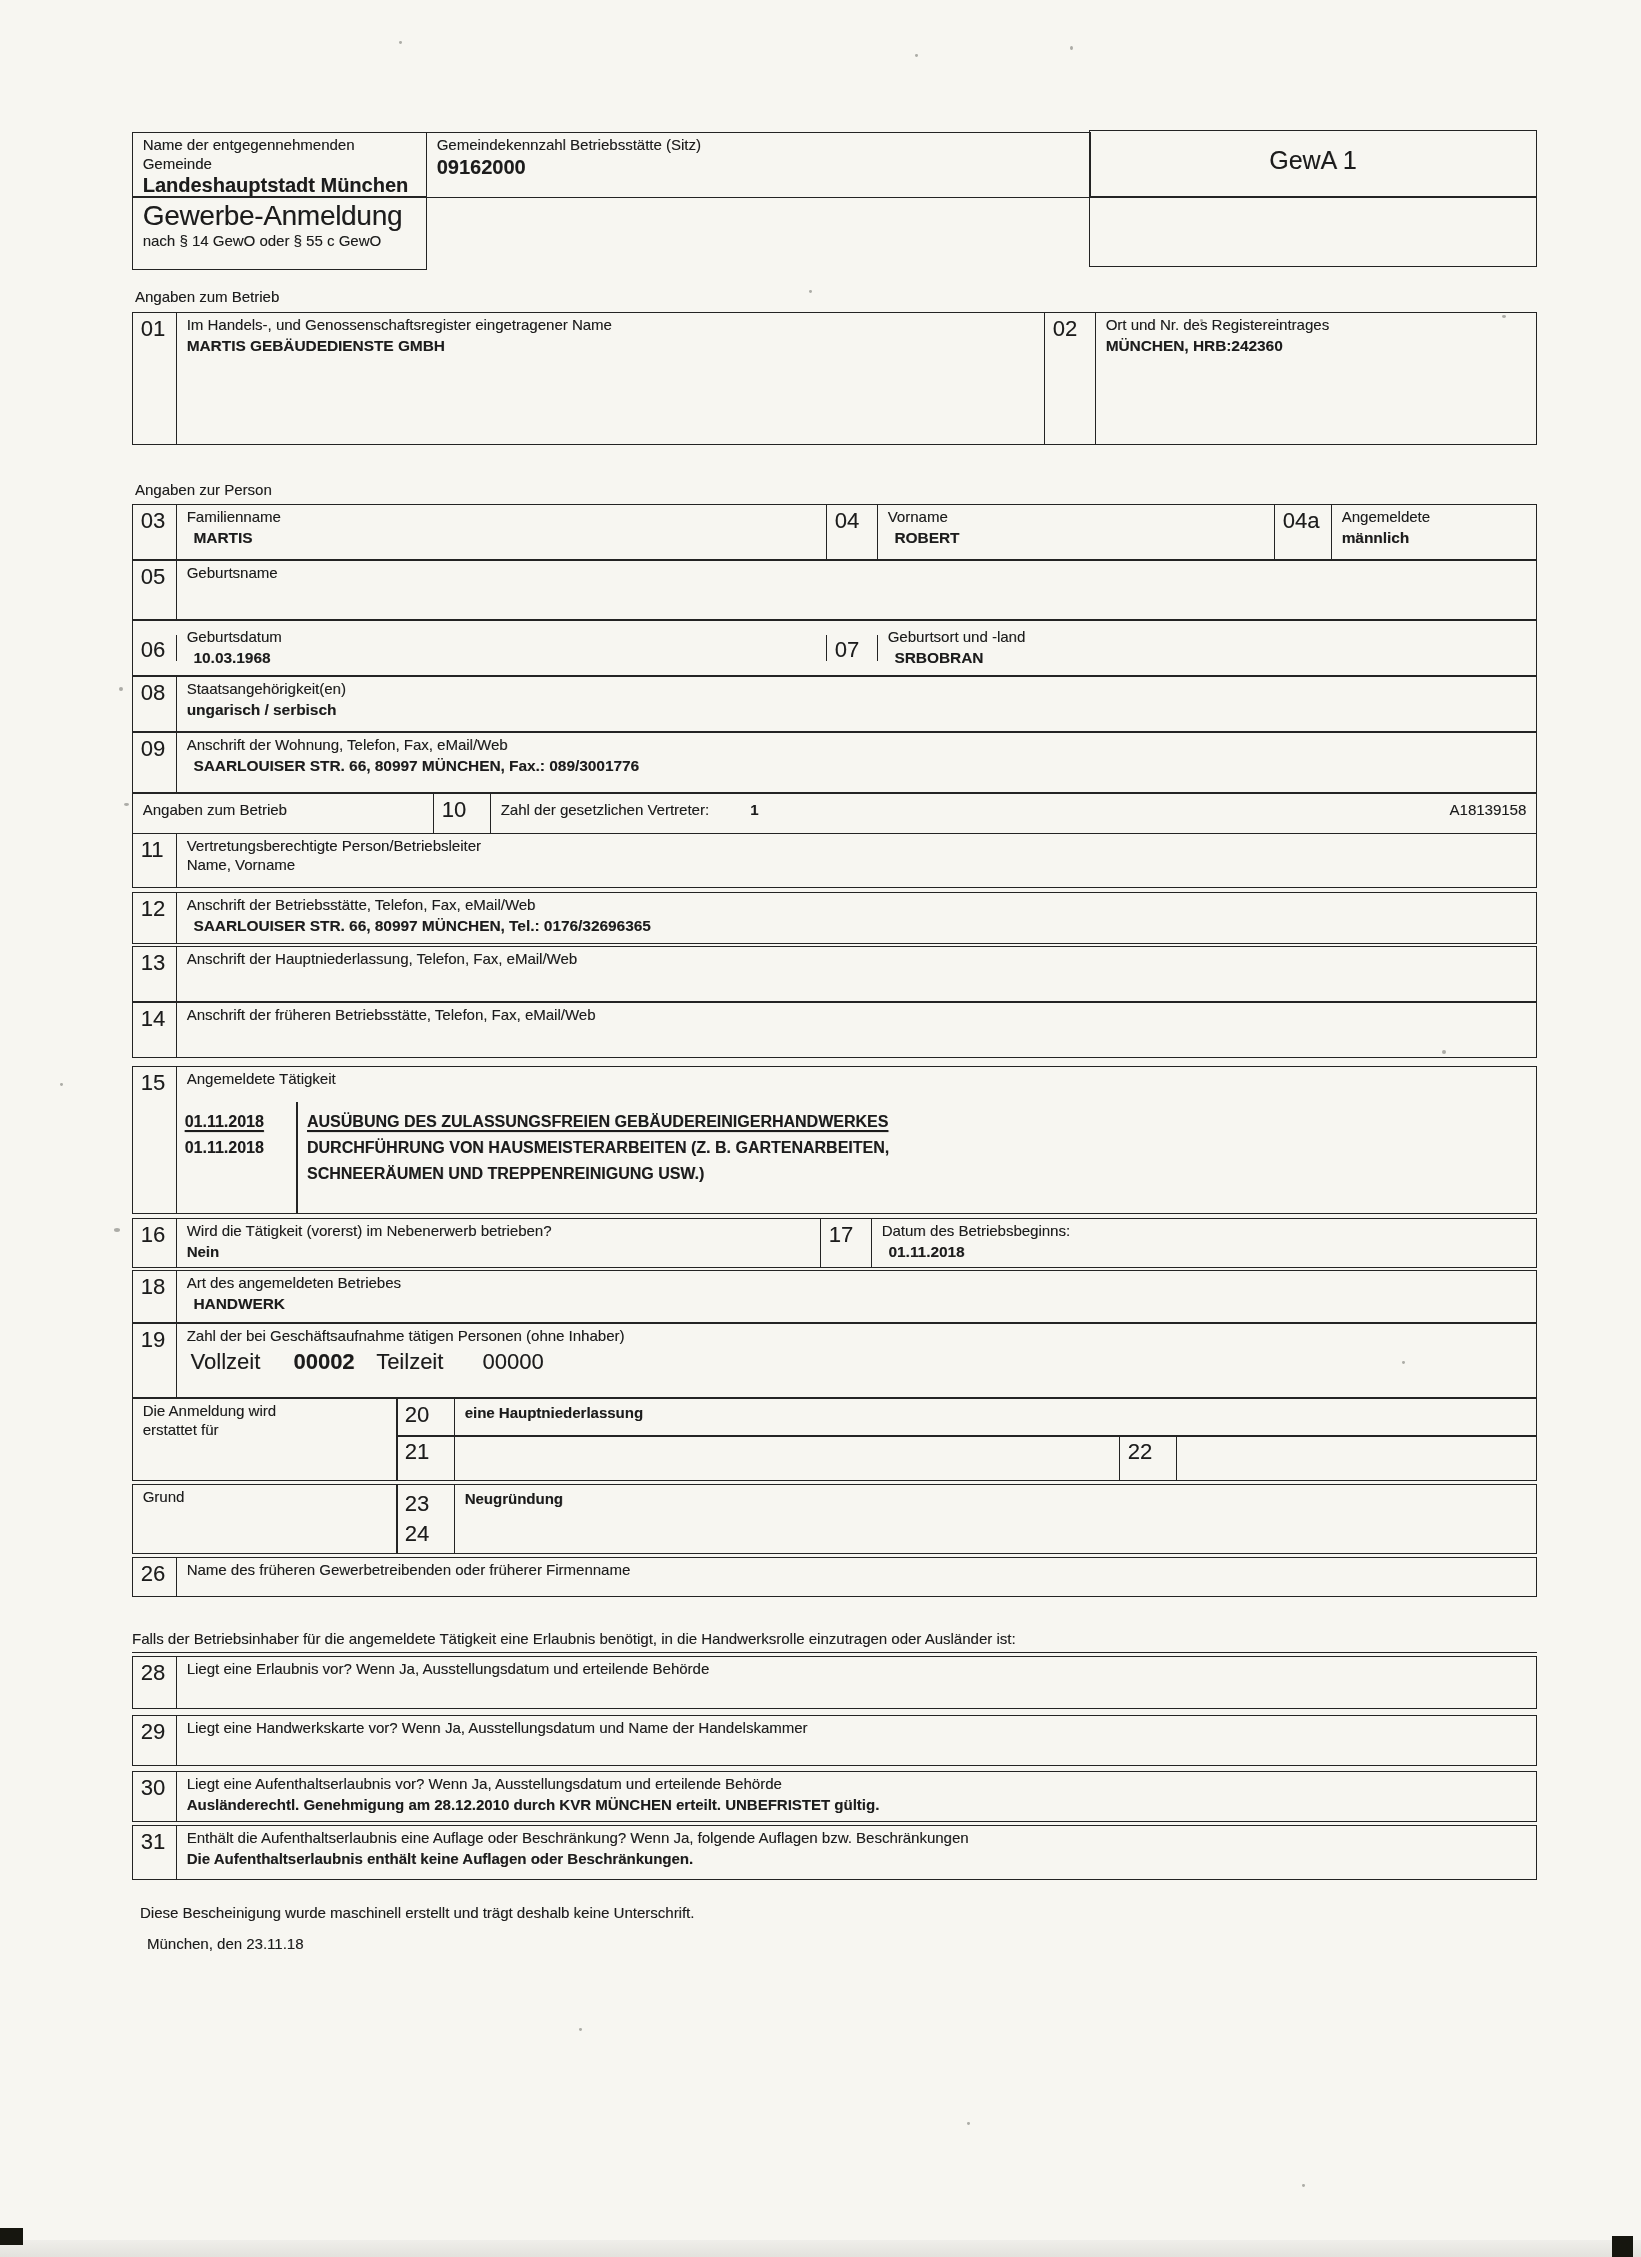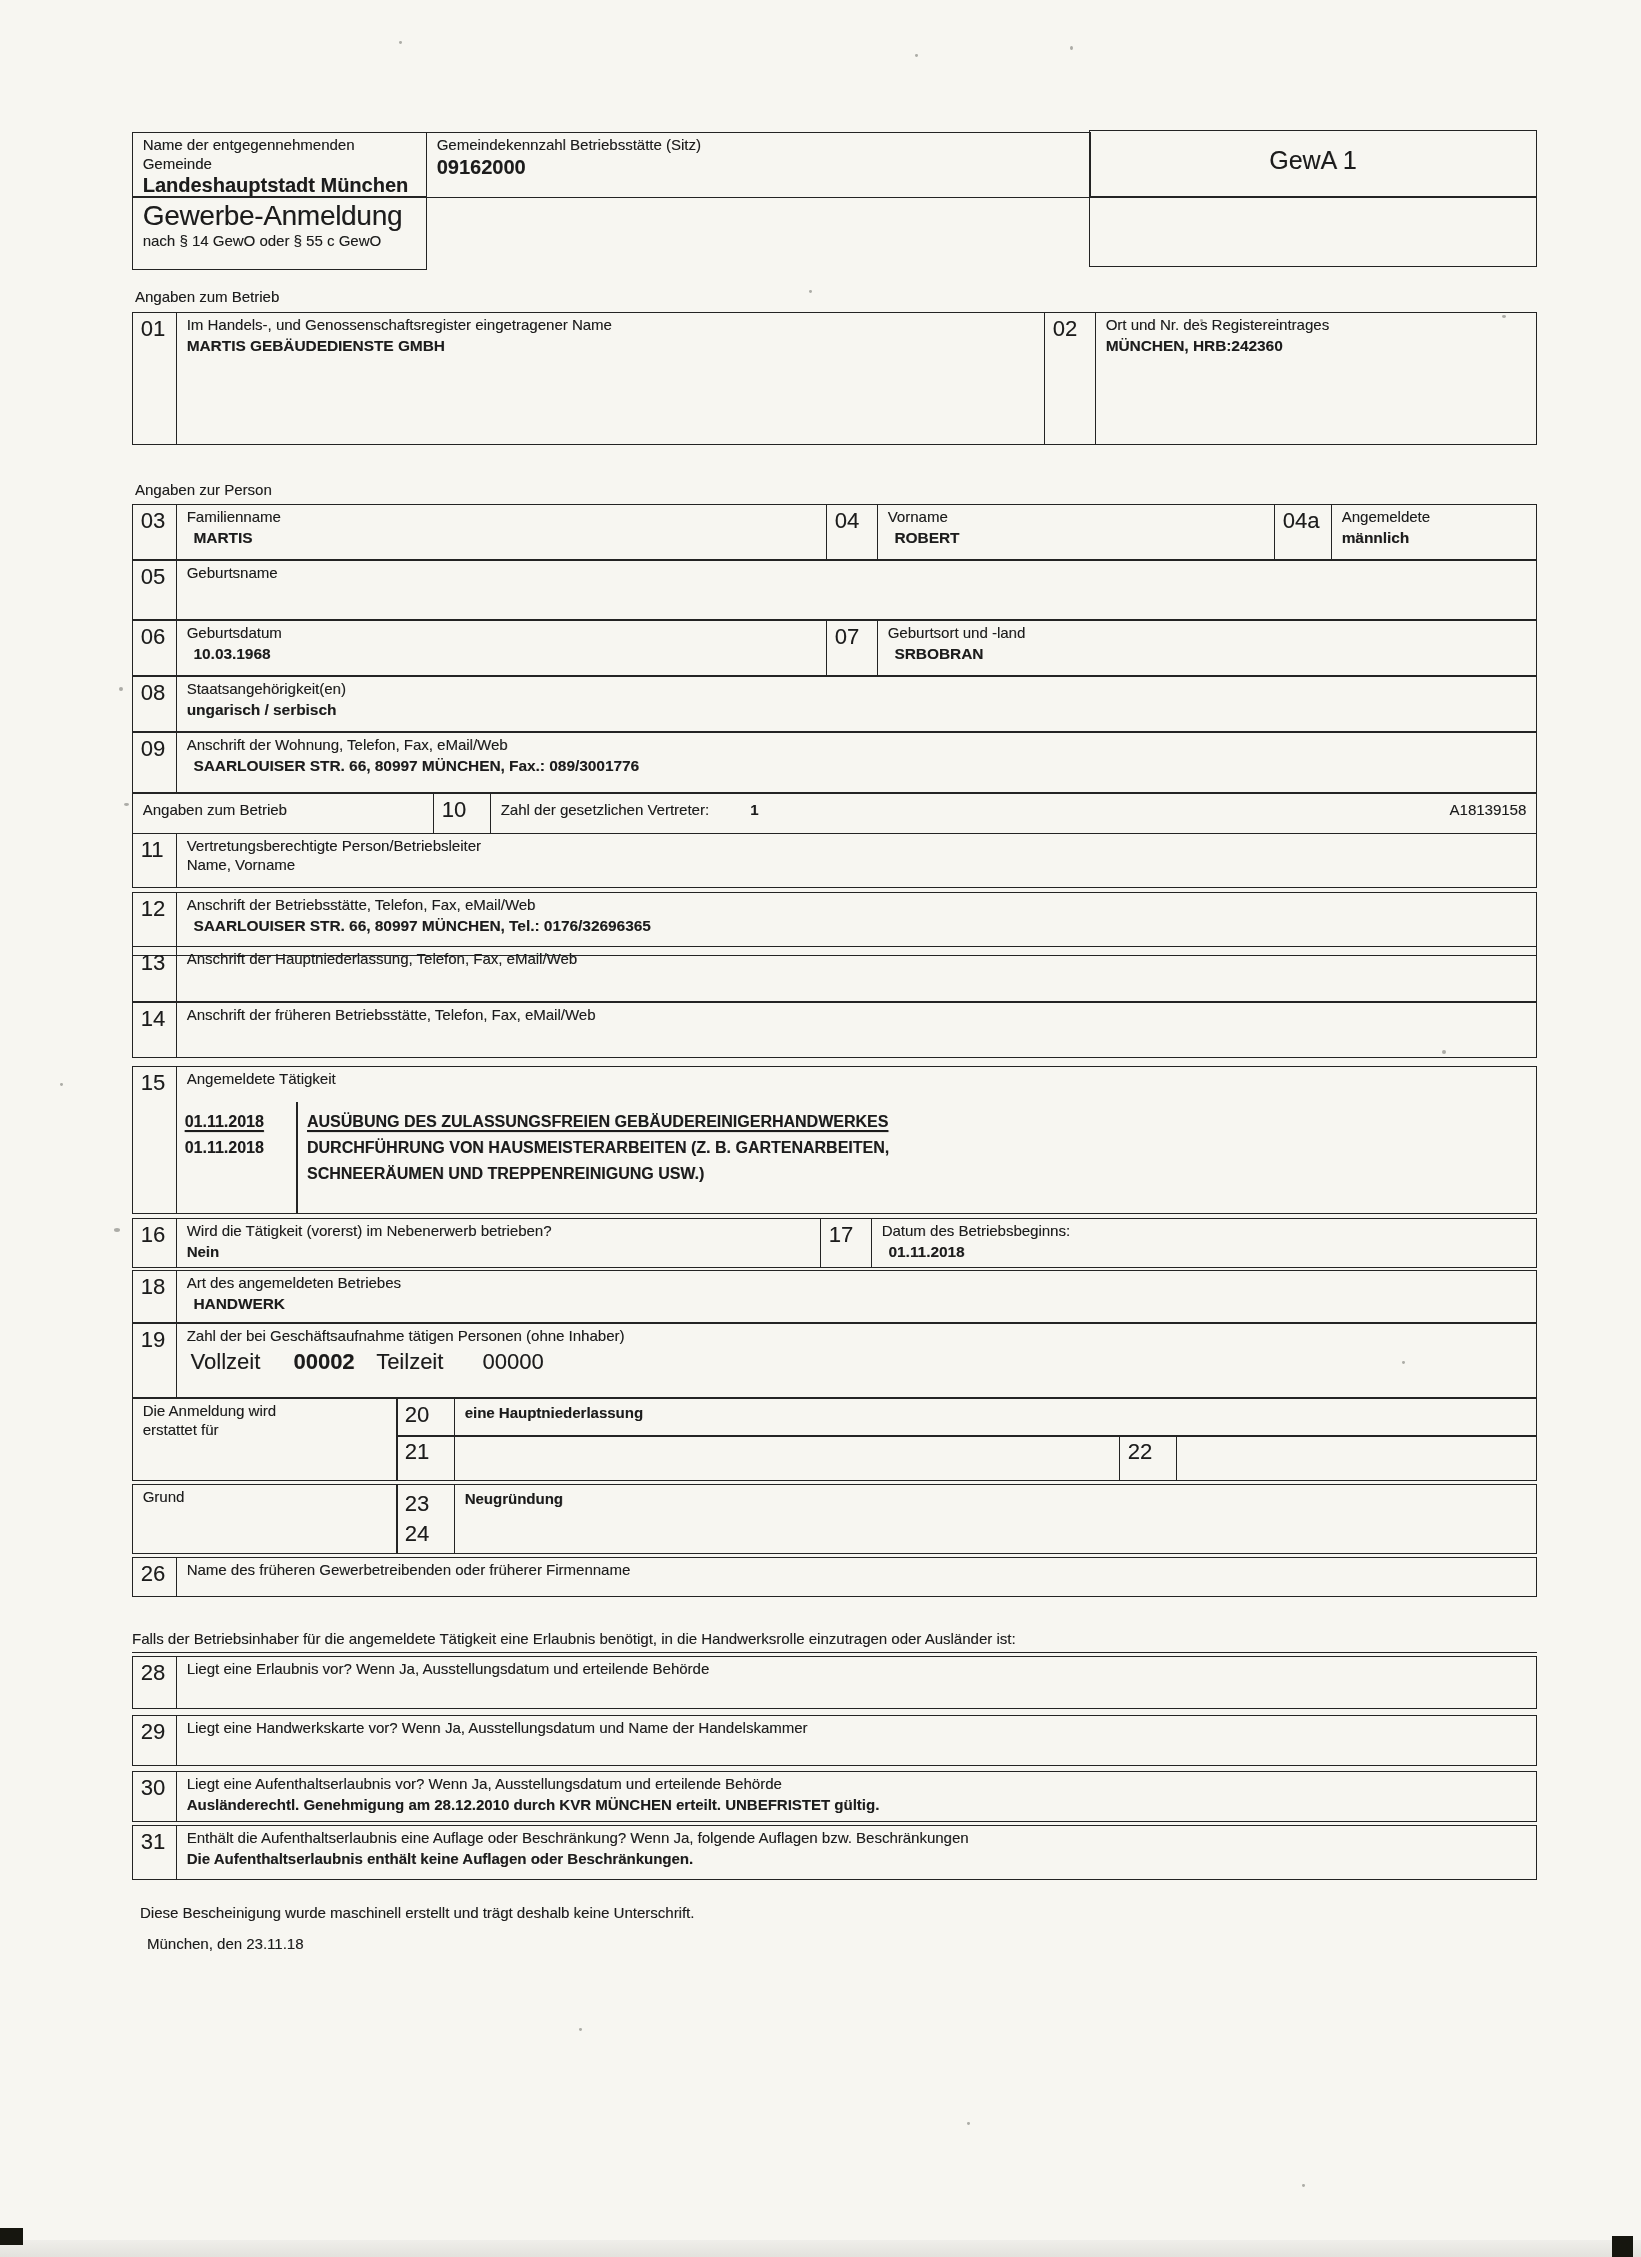--- a/index.html
+++ b/index.html
@@ -86,21 +86,21 @@
     </div>
   </div>
 
   <div class="row" style="top:560px;height:60px;">
     <div class="num">05</div>
     <div class="cell" style="flex:1;">
       <div class="lbl">Geburtsname</div>
     </div>
   </div>
 
-  <div class="row" style="top:620px;height:56px;">
+  <div class="row" style="top:620px;height:56px;align-items:center;">
     <div class="num">06</div>
     <div class="cell" style="width:649px;">
       <div class="lbl">Geburtsdatum</div>
       <div class="val">10.03.1968</div>
     </div>
     <div class="num midnum">07</div>
     <div class="cell" style="flex:1;">
       <div class="lbl">Geburtsort und -land</div>
       <div class="val">SRBOBRAN</div>
     </div>
@@ -135,21 +135,21 @@
   </div>
 
   <div class="row" style="top:833px;height:55px;">
     <div class="num">11</div>
     <div class="cell" style="flex:1;">
       <div class="lbl">Vertretungsberechtigte Person/Betriebsleiter</div>
       <div class="lbl">Name, Vorname</div>
     </div>
   </div>
 
-  <div class="row" style="top:892px;height:64px;">
+  <div class="row" style="top:892px;height:52px;">
     <div class="num">12</div>
     <div class="cell" style="flex:1;">
       <div class="lbl">Anschrift der Betriebsstätte, Telefon, Fax, eMail/Web</div>
       <div class="val">SAARLOUISER STR. 66, 80997 MÜNCHEN, Tel.: 0176/32696365</div>
     </div>
   </div>
 
   <div class="row" style="top:946px;height:56px;">
     <div class="num">13</div>
     <div class="cell" style="flex:1;">

